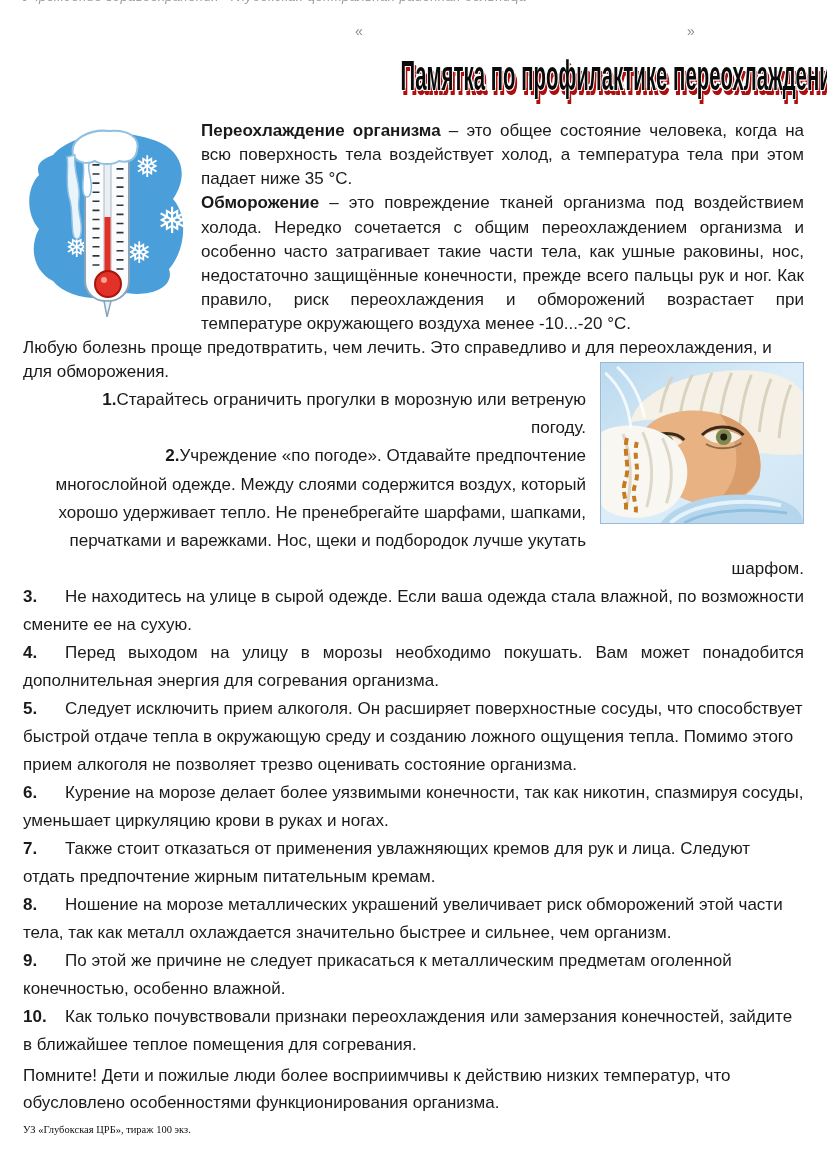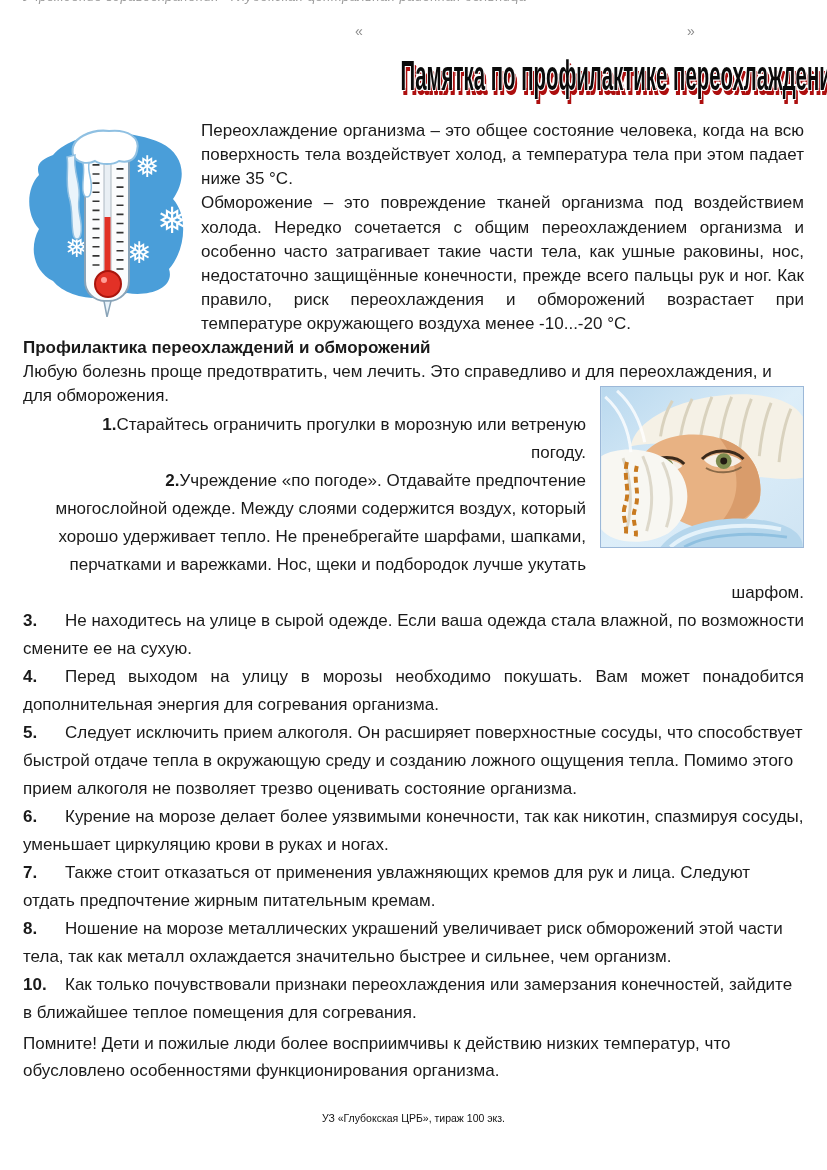--- a/index.html
+++ b/index.html
@@ -30,21 +30,21 @@
     color:#0a0a0a; transform-origin:center top;
     text-shadow:
       -1.5px -1.5px 0 #ffffff, 1.5px -1.5px 0 #ffffff,
       -1.5px  1.5px 0 #ffffff, 1.5px  1.5px 0 #ffffff,
       4px 4px 0 #ad0f0f, 5px 5px 0 #ad0f0f, 3px 5px 0 #ad0f0f;
   }
 
   .content { margin-top:16px; font-size:17px; }
   p { margin:0; }
   .para { line-height:1.42; text-align:justify; }
-  b, .bold { font-weight:normal; }
+  b, .bold { font-weight:bold; }
 
   .therm-float { float:left; width:166px; height:196px; margin:2px 12px 0 0; }
   .therm-float svg { width:100%; height:100%; display:block; }
 
   .section-head { font-weight:bold; line-height:1.42; }
   .lead { line-height:1.42; }
 
   .photo-spacer { float:right; width:0; height:26px; }
   .photo-float {
     float:right; clear:right; width:204px; height:162px; margin:0 0 8px 14px;
@@ -52,21 +52,21 @@
   }
   .photo-float svg { width:100%; height:100%; display:block; }
 
   .list { margin-top:2px; }
   .li { line-height:1.65; }
   .li.indent { padding-left:8px;text-align:right; }
   .li.justify { text-align:justify; }
   .num { font-weight:bold; display:inline-block; min-width:42px; }
 
   .reminder { font-weight:normal; line-height:1.6; margin-top:2px; }
-  .footer { text-align:center; font-size:10.5px; margin-top:28px; color:#111; }
+  .footer { text-align:left; font-size:10.5px; margin-top:8px; color:#111;font-family:Liberation Serif, serif; }
 </style>
 </head>
 <body>
 
 <div class="page">
 
   <div class="cutoff">
     <span class="cutoff-inner">Учреждение здравоохранения «Глубокская центральная районная больница»</span>
   </div>
 
@@ -117,21 +117,20 @@
         </g>
 
         <path d="M81,180 L84,196 L88,180 Z" fill="#eaf4fb" stroke="#8aa4b8" stroke-width="1.5"></path>
       </svg>
     </div>
 
     <p class="para"><b>Переохлаждение организма</b><span> – это общее состояние человека, когда на всю поверхность тела воздействует холод, а температура тела при этом падает ниже 35 °С.</span></p>
 
     <p class="para"><b>Обморожение</b><span> – это повреждение тканей организма под воздействием холода. Нередко сочетается с общим переохлаждением организма и особенно часто затрагивает такие части тела, как ушные раковины, нос, недостаточно защищённые конечности, прежде всего пальцы рук и ног. Как правило, риск переохлаждения и обморожений возрастает при температуре окружающего воздуха менее -10...-20 °С.</span></p>
 
-    <p class="section-head">Профилактика переохлаждений и обморожений</p>
 
     <div class="photo-spacer"></div>
     <div class="photo-float">
       <svg viewBox="0 0 204 162" xmlns="http://www.w3.org/2000/svg">
         <defs>
           <linearGradient id="bgGrad" x1="0" y1="0" x2="1" y2="1">
             <stop offset="0" stop-color="#b9d8ee"></stop>
             <stop offset="0.5" stop-color="#ddeef9"></stop>
             <stop offset="1" stop-color="#cfe4f3"></stop>
           </linearGradient>
@@ -201,20 +200,21 @@
 
     <div class="list">
       <div class="li indent"><span class="num">1.</span><span>Старайтесь ограничить прогулки в морозную или ветреную погоду.</span></div>
       <div class="li indent"><span class="num">2.</span><span>Учреждение «по погоде». Отдавайте предпочтение многослойной одежде. Между слоями содержится воздух, который хорошо удерживает тепло. Не пренебрегайте шарфами, шапками, перчатками и варежками. Нос, щеки и подбородок лучше укутать шарфом.</span></div>
       <div class="li justify"><span class="num">3.</span><span>Не находитесь на улице в сырой одежде. Если ваша одежда стала влажной, по возможности смените ее на сухую.</span></div>
       <div class="li justify"><span class="num">4.</span><span>Перед выходом на улицу в морозы необходимо покушать. Вам может понадобится дополнительная энергия для согревания организма.</span></div>
       <div class="li"><span class="num">5.</span><span>Следует исключить прием алкоголя. Он расширяет поверхностные сосуды, что способствует быстрой отдаче тепла в окружающую среду и созданию ложного ощущения тепла. Помимо этого прием алкоголя не позволяет трезво оценивать состояние организма.</span></div>
       <div class="li"><span class="num">6.</span><span>Курение на морозе делает более уязвимыми конечности, так как никотин, спазмируя сосуды, уменьшает циркуляцию крови в руках и ногах.</span></div>
       <div class="li"><span class="num">7.</span><span>Также стоит отказаться от применения увлажняющих кремов для рук и лица. Следуют отдать предпочтение жирным питательным кремам.</span></div>
       <div class="li"><span class="num">8.</span><span>Ношение на морозе металлических украшений увеличивает риск обморожений этой части тела, так как металл охлаждается значительно быстрее и сильнее, чем организм.</span></div>
+      <div class="li"><span class="num">9.</span><span>По этой же причине не следует прикасаться к металлическим предметам оголенной конечностью, особенно влажной.</span></div>
       <div class="li"><span class="num">10.</span><span>Как только почувствовали признаки переохлаждения или замерзания конечностей, зайдите в ближайшее теплое помещения для согревания.</span></div>
     </div>
 
     <p class="reminder">Помните! Дети и пожилые люди более восприимчивы к действию низких температур, что обусловлено особенностями функционирования организма.</p>
 
     <div class="footer">УЗ «Глубокская ЦРБ», тираж 100 экз.</div>
 
   </div>
 </div>
 

